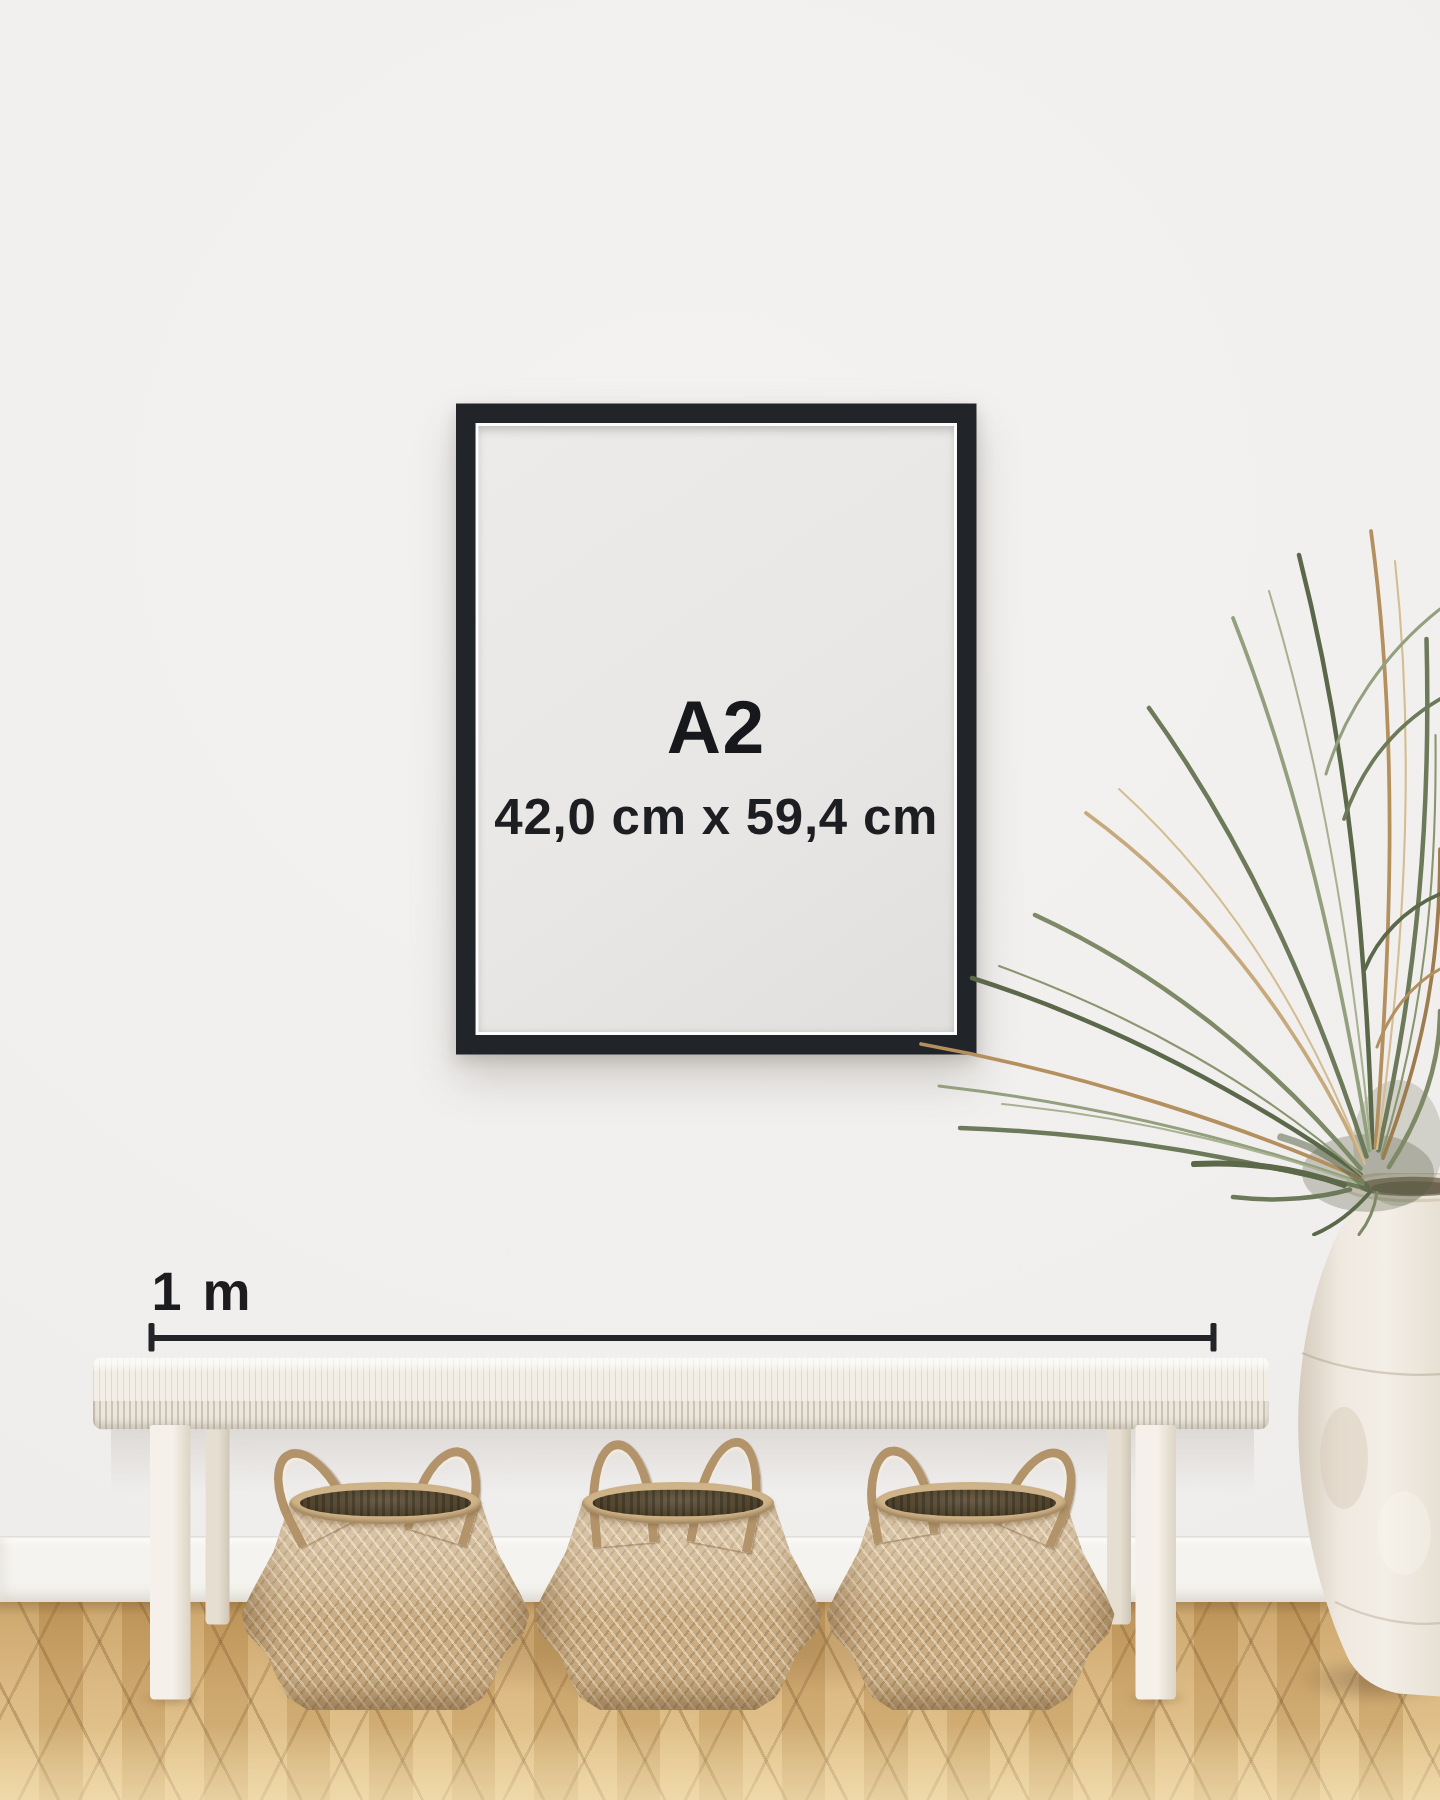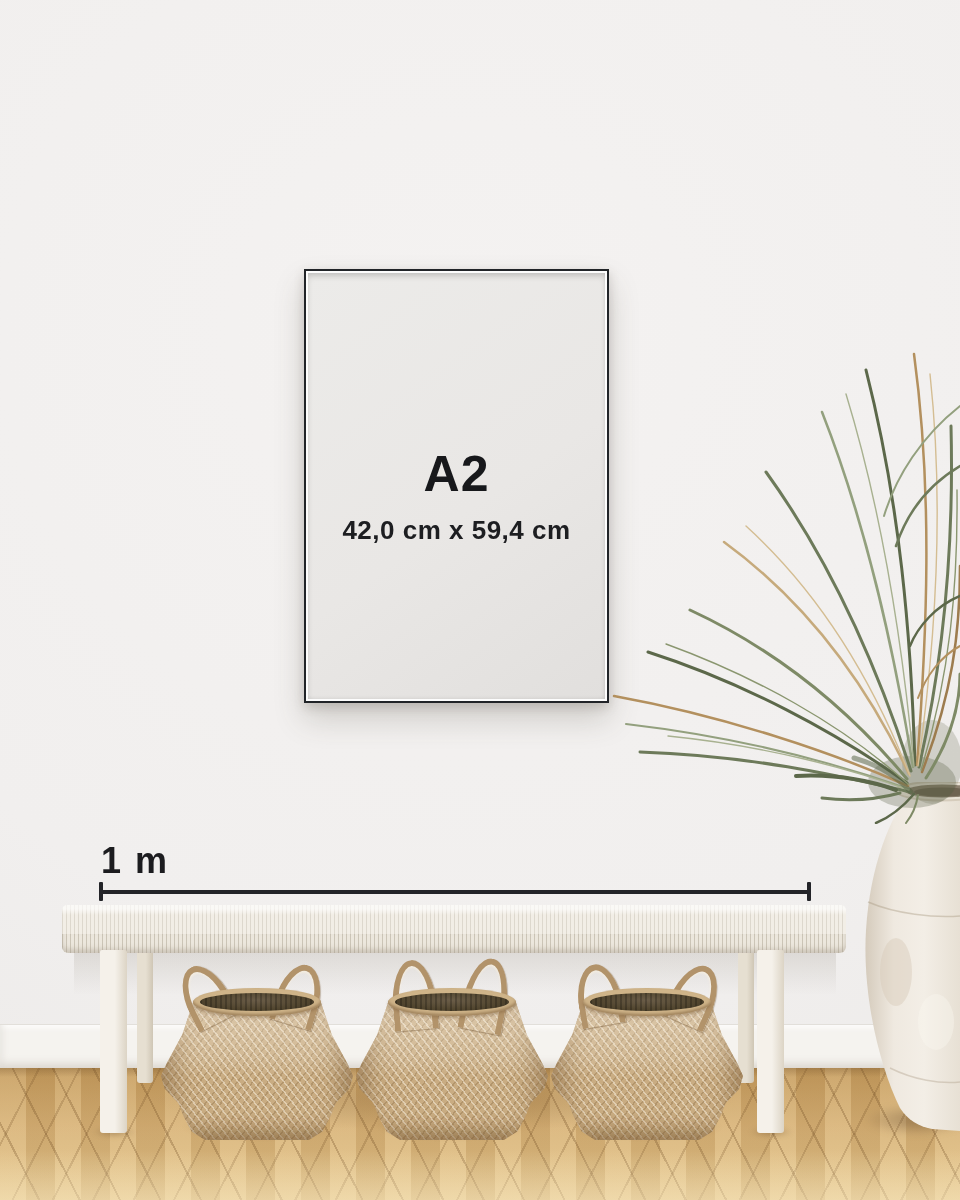--- a/index.html
+++ b/index.html
@@ -19,29 +19,29 @@
     background-color:var(--floor_b,#d7b176);
     background-image:
       linear-gradient(180deg, rgba(110,78,40,0.30) 0px, rgba(110,78,40,0.0) 9px),
       repeating-linear-gradient(63deg, rgba(0,0,0,0) 0 34px, rgba(118,82,40,0.30) 34px 36px),
       repeating-linear-gradient(117deg, rgba(0,0,0,0) 0 34px, rgba(118,82,40,0.24) 34px 36px),
       repeating-linear-gradient(90deg, rgba(255,244,214,0.14) 0 26px, rgba(130,95,50,0.12) 26px 55px),
       linear-gradient(180deg, var(--floor_a,#c49a5c) 0%, var(--floor_b,#d7b176) 45%, var(--floor_c,#e3c489) 100%);}
   .floor-glow{position:absolute;left:0;top:1150px;width:960px;height:50px;z-index:1;
     background:linear-gradient(180deg, rgba(244,224,182,0) 0%, rgba(246,228,188,0.55) 100%);}
   
-  .frame{position:absolute;left:304px;top:269px;width:305px;height:434px;z-index:2;box-sizing:border-box;
-    background:var(--frame,#212428);padding:2px;
+  .frame{position:absolute;left:304px;top:269px;width:347px;height:434px;z-index:2;box-sizing:border-box;
+    background:var(--frame,#212428);padding:13px;
     box-shadow:0 16px 28px rgba(84,76,64,0.22), 0 4px 10px rgba(84,76,64,0.20);}
   .poster{position:relative;width:100%;height:100%;
     background:linear-gradient(145deg,#ecebe9 0%, var(--poster_bg,#e9e7e5) 55%, #e1dfdd 100%);
     box-shadow:inset 0 0 0 2px rgba(255,255,255,0.95), inset 0 4px 7px rgba(0,0,0,0.22), inset 0 -2px 4px rgba(0,0,0,0.10);}
   .poster-text{position:absolute;left:0;top:178px;width:100%;text-align:center;}
   .size-label{font-size:50px;font-weight:bold;letter-spacing:1px;color:var(--ink,#17181b);line-height:1;}
-  .dims-label{margin-top:16px;font-size:26px;font-weight:bold;letter-spacing:0.5px;color:#1d1e21;}
+  .dims-label{margin-top:16px;font-size:34px;font-weight:bold;letter-spacing:0.5px;color:#1d1e21;}
   
   .measure{position:absolute;left:101px;top:840px;width:708px;z-index:4;}
   .measure-label{width:100%;font-size:36px;font-weight:bold;color:#1c1c1f;letter-spacing:2px;}
   .measure-line{position:relative;margin-top:8px;height:4px;background:var(--line,#232428);border-radius:1px;}
   .tick{position:absolute;top:-8px;width:4px;height:19px;background:var(--line,#232428);border-radius:1px;}
   .tick.left{left:-2px;} .tick.right{right:-2px;}
   
   .bench-top{position:absolute;left:62px;top:905px;width:784px;height:29px;z-index:5;
     background-color:var(--bench,#f2eee6);
     background-image:

